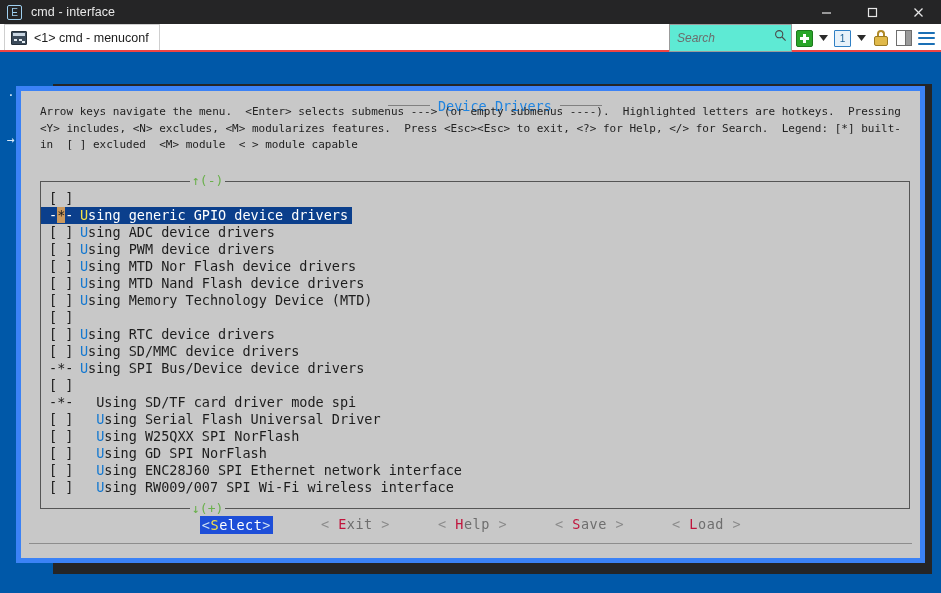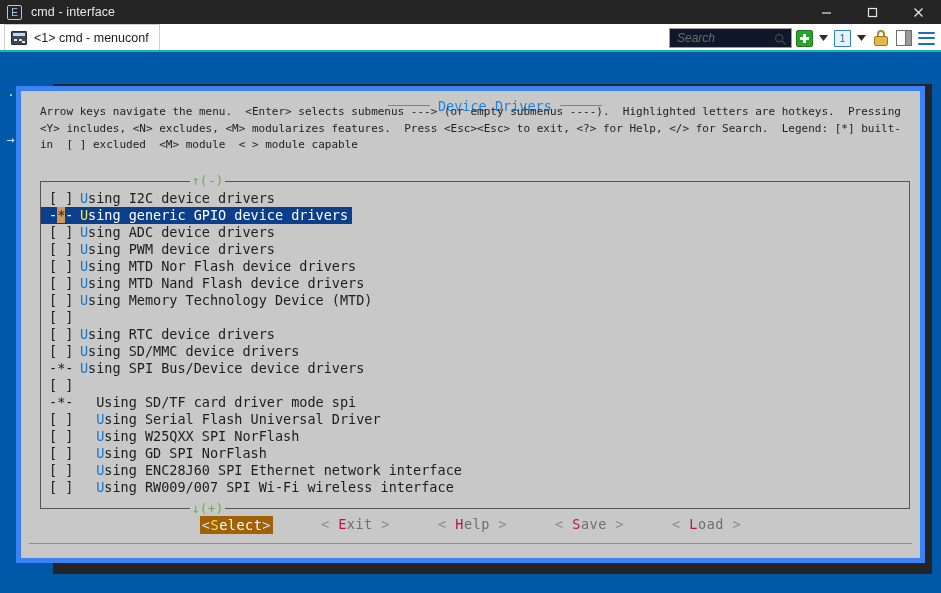--- a/index.html
+++ b/index.html
@@ -60,21 +60,21 @@
     color: #e6e6e6;
   }
   .tb-btn svg { display: block; }
 
   
   .tabstrip {
     position: absolute;
     left: 0; top: 24px;
     width: 941px; height: 28px;
     background: #ffffff;
-    border-bottom: 2px solid #14b8a6;
+    border-bottom: 2px solid #ef4444;
     box-sizing: border-box;
     display: flex;
     align-items: flex-start;
   }
   .tab {
     margin-left: 4px;
     height: 26px;
     display: flex;
     align-items: center;
     padding: 0 10px 0 6px;
@@ -117,23 +117,23 @@
   .toolbar-right {
     position: absolute;
     right: 4px; top: 0;
     height: 28px;
     display: flex;
     align-items: center;
     gap: 2px;
   }
   .searchbox {
     position: relative;
-    width: 123px; height: 20px;
+    width: 123px; height: 28px;
     border: 1px solid #9b9b9b;
-    background: #0f172a;
+    background: #5eead4;
     box-sizing: border-box;
     display: flex;
     align-items: center;
   }
   .searchbox input {
     border: none;
     outline: none;
     background: transparent;
     width: 96px;
     margin-left: 5px;
@@ -366,21 +366,21 @@
     font-size: 13.5px;
     white-space: pre;
   }
   .btn {
     color: #6e6e6e;
     letter-spacing: 0.5px;
   }
   .btn .bracket { color: #8a8a8a; }
   .btn .bhot { color: #c0143c; }
   .btn.active {
-    background: #a16207;
+    background: #1d4ed8;
     color: #ffffff;
     padding: 1px 2px;
   }
   .btn.active .bracket { color: #cfe3f5; }
   .btn.active .bhot { color: #f2e14a; }
 
   .dialog-sep {
     position: absolute;
     left: 8px; right: 8px; bottom: 14px;
     height: 1px;
@@ -484,21 +484,21 @@
     <div class="dialog-title">
       <span class="rule"></span><span>Device Drivers</span><span class="rule"></span>
     </div>
 
     <div class="help">Arrow keys navigate the menu.  &lt;Enter&gt; selects submenus ---&gt; (or empty submenus ----).  Highlighted letters are hotkeys.  Pressing &lt;Y&gt; includes, &lt;N&gt; excludes, &lt;M&gt; modularizes features.  Press &lt;Esc&gt;&lt;Esc&gt; to exit, &lt;?&gt; for Help, &lt;/&gt; for Search.  Legend: [*] built-in  [ ] excluded  &lt;M&gt; module  &lt; &gt; module capable</div>
 
     <div class="listbox">
       <div class="scroll-mark scroll-up">↑(-)</div>
       <div class="scroll-mark scroll-down">↓(+)</div>
       <div class="menu" id="menu-list">
-          <div class="menu-row"><span class="marker">[ ]</span><span class="label-wrap"><span class="hot">U</span>sing I2C device drivers</span></div>
+          <div class="menu-row"><span class="marker">[ ]</span></div>
           <div class="menu-row selected"><span class="marker"><span>-</span><span class="cursorcell">*</span><span>-</span></span><span class="label-wrap"><span class="hot">U</span>sing generic GPIO device drivers</span></div>
           <div class="menu-row"><span class="marker">[ ]</span><span class="label-wrap"><span class="hot">U</span>sing ADC device drivers</span></div>
           <div class="menu-row"><span class="marker">[ ]</span><span class="label-wrap"><span class="hot">U</span>sing PWM device drivers</span></div>
           <div class="menu-row"><span class="marker">[ ]</span><span class="label-wrap"><span class="hot">U</span>sing MTD Nor Flash device drivers</span></div>
           <div class="menu-row"><span class="marker">[ ]</span><span class="label-wrap"><span class="hot">U</span>sing MTD Nand Flash device drivers</span></div>
           <div class="menu-row"><span class="marker">[ ]</span><span class="label-wrap"><span class="hot">U</span>sing Memory Technology Device (MTD)</span></div>
           <div class="menu-row"><span class="marker">[ ]</span></div>
           <div class="menu-row"><span class="marker">[ ]</span><span class="label-wrap"><span class="hot">U</span>sing RTC device drivers</span></div>
           <div class="menu-row"><span class="marker">[ ]</span><span class="label-wrap"><span class="hot">U</span>sing SD/MMC device drivers</span></div>
           <div class="menu-row"><span class="marker">-*-</span><span class="label-wrap"><span class="hot">U</span>sing SPI Bus/Device device drivers</span></div>

